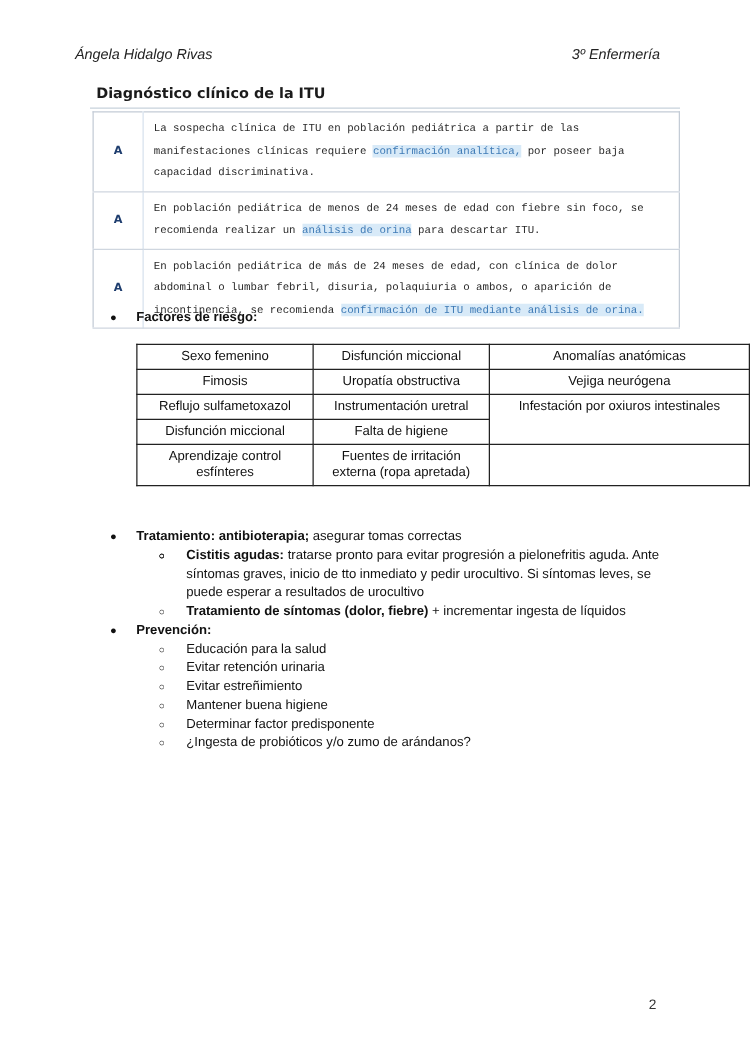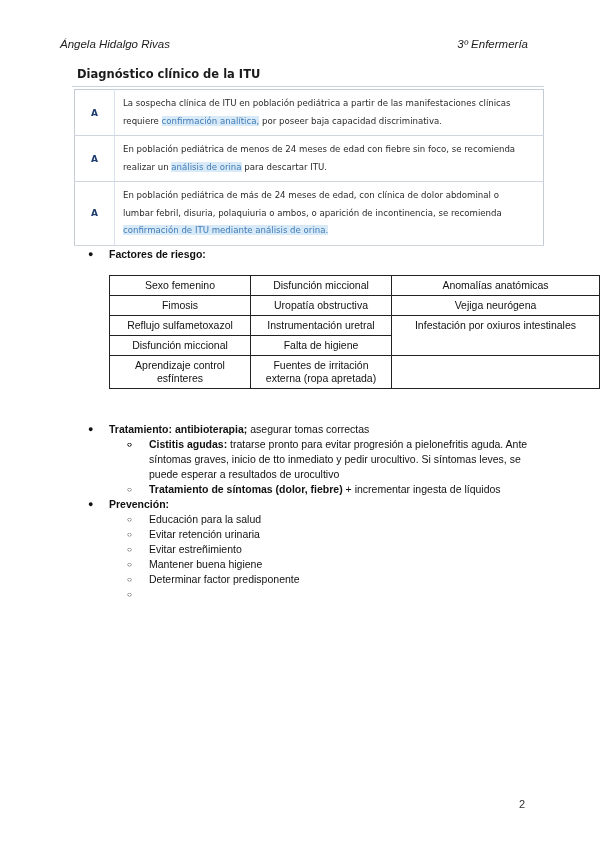--- a/index.html
+++ b/index.html
@@ -12,21 +12,21 @@
 
   .itu-title { position: absolute; left: 77px; top: 67px; font-family: "DejaVu Sans", sans-serif;
                font-weight: bold; font-size: 11.5px; color: #1b1b1b; }
   .itu-rule { position: absolute; left: 72px; width: 472px; top: 86px; height: 1px; background: #c8d2dc; }
 
   .itu-table { position: absolute; left: 74px; top: 89px; width: 470px;
                border: 1px solid #c4ccd6; border-collapse: collapse; font-family: "DejaVu Sans", sans-serif; }
   .itu-table td { border-bottom: 1px solid #cfd6df; vertical-align: middle; }
   .itu-table td.grade { width: 37px; text-align: center; font-weight: bold; font-size: 9px; color: #1e3d6e;
                         border-right: 1px solid #d7e2ee; }
-  .itu-table td.text { font-size: 8.6px; line-height: 17.5px; color: #2a2a2a; padding: 5px 18px 5px 8px; }
+  .itu-table td.text { font-size: 8.6px; line-height: 17.5px; color: #2a2a2a; padding: 5px 18px 5px 8px; font-family: Liberation Mono, monospace; }
   .hl { background: #d8eaf8; color: #3f7bb6; }
   .b { font-weight: bold; }
 
   .risk-table { position: absolute; left: 109px; top: 275px; width: 491px; border-collapse: collapse;
                 font-size: 10.5px; }
   .risk-table td { border: 1px solid #222; text-align: center; vertical-align: top;
                    padding: 3px 4px 3px 4px; line-height: 13px; }
   .risk-table td.c1 { width: 132px; }
   .risk-table td.c2 { width: 132px; }
 
@@ -127,17 +127,17 @@
   <div class="sub">
     <span class="circ">○</span><span>Evitar estreñimiento</span>
   </div>
   <div class="sub">
     <span class="circ">○</span><span>Mantener buena higiene</span>
   </div>
   <div class="sub">
     <span class="circ">○</span><span>Determinar factor predisponente</span>
   </div>
   <div class="sub">
-    <span class="circ">○</span>
+    <span class="circ">○</span><span>¿Ingesta de probióticos y/o zumo de arándanos?</span>
   </div>
 </div>
 
 <div class="page-num">2</div>
 
 </body></html>

